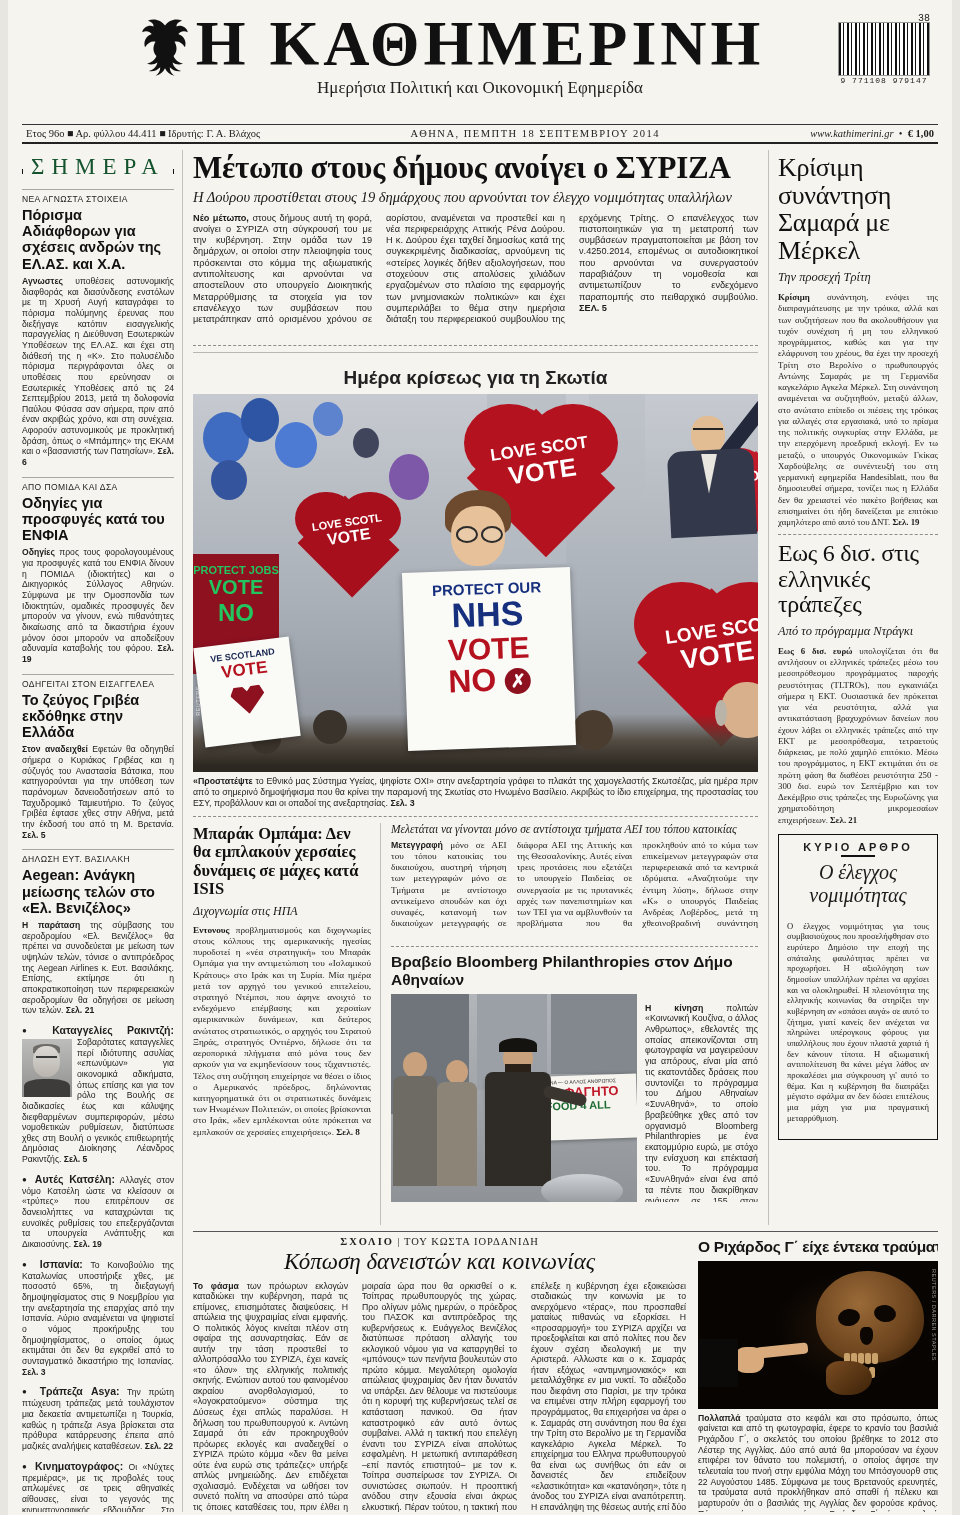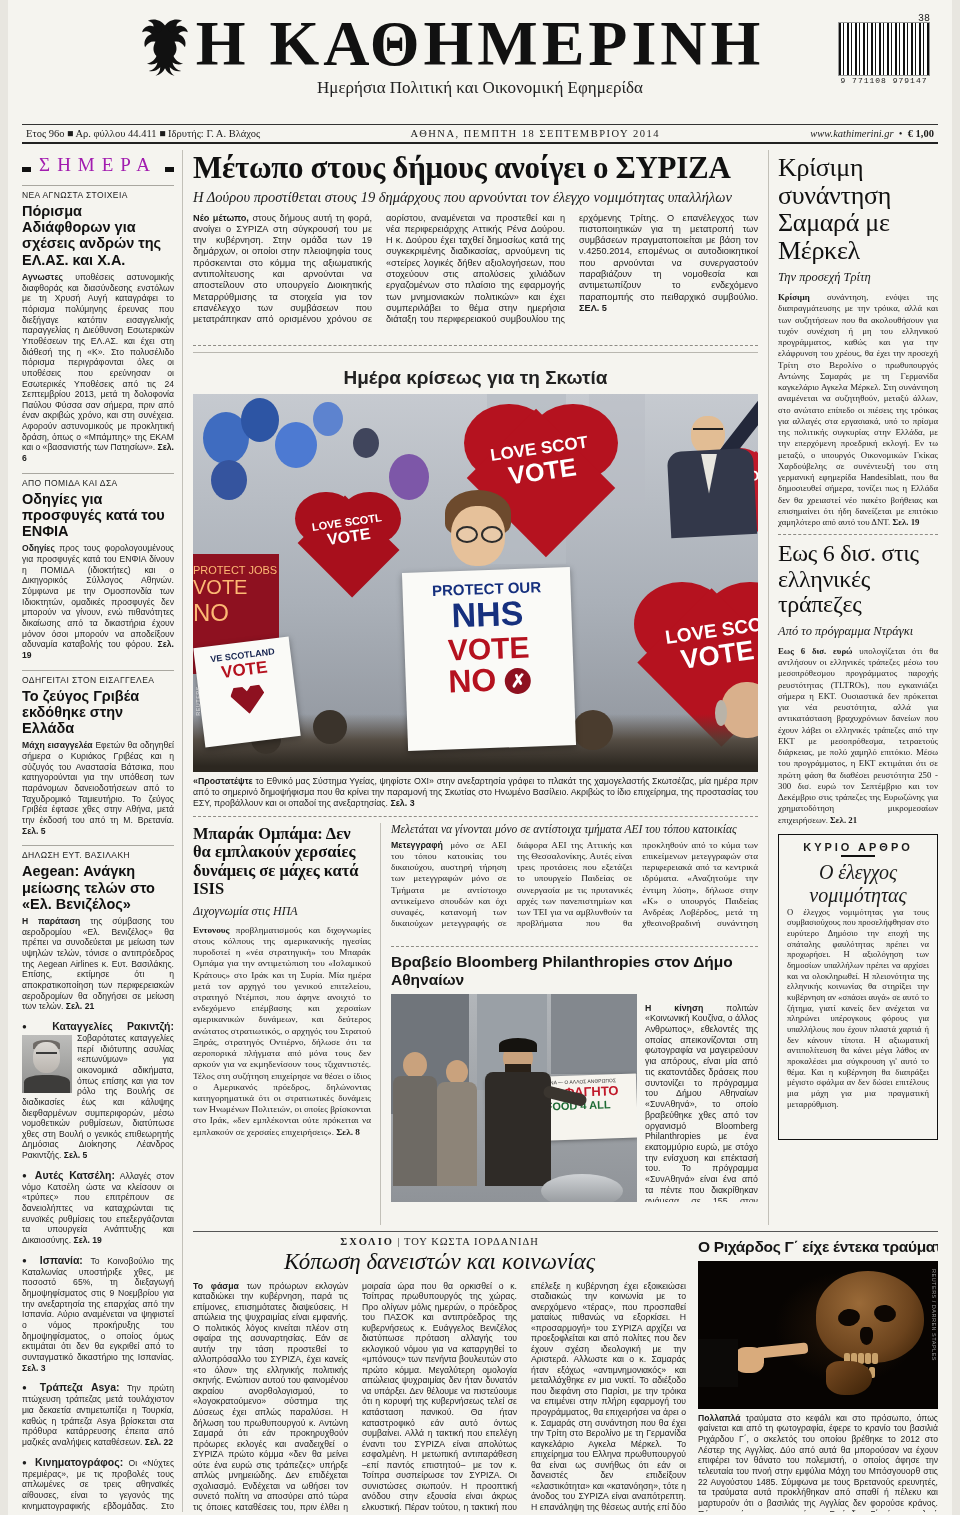--- a/index.html
+++ b/index.html
@@ -25,21 +25,21 @@
   .content{display:flex;padding:6px 14px 0;gap:10px;height:1368px;box-sizing:border-box;}
   .sidebar{width:152px;flex:none;border-right:1px solid #c2c0b8;padding-right:8px;
            font-family:"Liberation Sans",sans-serif;overflow:hidden;}
   .mainwrap{flex:1;display:flex;flex-direction:column;min-width:0;}
   .topflex{display:flex;gap:10px;}
   .center{flex:1;min-width:0;}
   .rightcol{width:160px;flex:none;border-left:1px solid #c2c0b8;padding-left:9px;overflow:hidden;}
   .bottomflex{display:flex;gap:12px;border-top:1px solid #555;margin-top:6px;padding-top:4px;flex:1;overflow:hidden;}
   
   .simera{display:flex;align-items:center;justify-content:center;gap:8px;margin:4px 0 6px;}
-  .simera .txt{font-family:"Liberation Serif",serif;font-size:19px;letter-spacing:7px;color:#a21caf;}
+  .simera .txt{font-family:"Liberation Serif",serif;font-size:23px;letter-spacing:7px;color:#14532d;}
   .simera .bar{width:22px;height:5px;background:#111;margin-top:8px;}
   .sb-kicker{font-size:8.5px;letter-spacing:.4px;color:#222;border-top:1px solid #a9a7a0;
              padding-top:4px;margin-top:9px;}
   .sb-title{font-size:14.5px;font-weight:bold;line-height:1.12;margin:3px 0 4px;color:#111;}
   .sb-body{font-size:8.6px;line-height:1.24;text-align:justify;margin:0;color:#1d1d1d;}
   .sb-body b{font-weight:bold;}
   .sb-bullet{font-size:8.6px;line-height:1.24;text-align:justify;margin:8px 0 0;color:#1d1d1d;}
   .sb-bullet .blead{font-weight:bold;font-size:10.5px;}
   .sb-bullet .dot{font-size:8px;vertical-align:1px;}
   .sb-photo{float:left;width:50px;height:58px;margin:2px 5px 1px 0;position:relative;
@@ -67,22 +67,22 @@
   .bl{position:absolute;border-radius:50%;}
   .heart{position:absolute;}
   .heart i{position:absolute;background:var(--c);display:block;}
   .heart i.sq{left:15%;top:22%;width:70%;height:70%;transform:rotate(45deg);}
   .heart i.c1{left:2%;top:0;width:56%;height:56%;border-radius:50%;}
   .heart i.c2{right:2%;top:0;width:56%;height:56%;border-radius:50%;}
   .htxt{position:absolute;width:100%;top:26%;text-align:center;color:#fff;font-weight:bold;
         font-family:"Liberation Sans",sans-serif;transform:rotate(-8deg);line-height:1.05;z-index:2;}
   .sign{position:absolute;background:#fafaf7;box-shadow:0 2px 6px rgba(0,0,0,.35);
         text-align:center;font-family:"Liberation Sans",sans-serif;z-index:3;}
-  .placard{position:absolute;background:#8e1120;color:#fdba74;font-family:"Liberation Sans",sans-serif;
-           font-weight:normal;z-index:2;}
+  .placard{position:absolute;background:#8e1120;color:#22c55e;font-family:"Liberation Sans",sans-serif;
+           font-weight:bold;text-align:center;z-index:2;}
   .crowd{position:absolute;left:0;right:0;bottom:0;height:58px;
          background:linear-gradient(0deg,#2c2720 10%,rgba(74,64,52,.85) 55%,rgba(74,64,52,0));z-index:1;}
   .chead{position:absolute;border-radius:50%;background:#3a332b;z-index:1;}
   .vcredit{position:absolute;left:2px;bottom:56px;writing-mode:vertical-rl;transform:rotate(180deg);
            font-family:"Liberation Sans",sans-serif;font-size:5.5px;color:#e8e8e8;opacity:.85;z-index:4;letter-spacing:.5px;}
   .sc-caption{font-family:"Liberation Sans",sans-serif;font-size:8.8px;line-height:1.3;
               text-align:justify;margin:4px 0 0;}
   
   .articles-row{display:flex;gap:10px;height:402px;overflow:hidden;}
   .obama-col{width:178px;flex:none;border-right:1px solid #c2c0b8;padding-right:9px;overflow:hidden;}
@@ -112,21 +112,21 @@
            font-size:8.7px;line-height:1.21;text-align:justify;height:236px;overflow:hidden;margin:0;}
   
   .rc-title{font-size:26px;line-height:1.06;font-weight:normal;margin:4px 0 6px;color:#111;letter-spacing:-.3px;}
   .rc-title.small{font-size:24px;}
   .rc-deck{font-style:italic;font-size:12.5px;margin:0 0 7px;}
   .rc-body{font-size:8.8px;line-height:1.28;text-align:justify;margin:0;}
   .kyrio{border:1.5px solid #111;padding:6px 8px;margin-top:8px;height:306px;box-sizing:border-box;overflow:hidden;}
   .ky-label{text-align:center;font-family:"Liberation Sans",sans-serif;font-weight:bold;
             letter-spacing:3px;font-size:11px;}
   .ky-bar{width:34px;height:2px;background:#111;margin:2px auto 4px;}
-  .ky-title{font-style:italic;font-size:20px;text-align:center;margin:2px 0 0;font-weight:normal;}
+  .ky-title{font-style:italic;font-size:20px;text-align:center;margin:2px 0 14px;font-weight:normal;}
   .ky-body{font-size:8.6px;line-height:1.24;text-align:justify;margin:0;}
   
   .richard{width:240px;flex:none;overflow:hidden;}
   .ri-title{font-family:"Liberation Sans",sans-serif;font-weight:bold;font-size:15.5px;
             letter-spacing:-.3px;white-space:nowrap;margin:2px 0 5px;color:#151515;}
   .ri-photo{position:relative;width:100%;height:148px;background:radial-gradient(90px 70px at 62% 45%,#241508,#070402 80%);overflow:hidden;}
   .skull{position:absolute;left:118px;top:10px;width:108px;height:92px;border-radius:48% 52% 46% 46%;
          background:radial-gradient(circle at 40% 35%,#9a6a38,#6b431d 60%,#3c2208 95%);}
   .eye{position:absolute;border-radius:50%;background:#0d0703;}
   .teeth{position:absolute;display:flex;gap:1px;}
@@ -184,21 +184,21 @@
 
       <section>
         <div class="sb-kicker">ΑΠΟ ΠΟΜΙΔΑ ΚΑΙ ΔΣΑ</div>
         <h3 class="sb-title">Οδηγίες για προσφυγές κατά του ΕΝΦΙΑ</h3>
         <p class="sb-body"><b>Οδηγίες</b> <span>προς τους φορολογουμένους για προσφυγές κατά του ΕΝΦΙΑ δίνουν η ΠΟΜΙΔΑ (ιδιοκτήτες) και ο Δικηγορικός Σύλλογος Αθηνών. Σύμφωνα με την Ομοσπονδία των Ιδιοκτητών, ομαδικές προσφυγές δεν μπορούν να γίνουν, ενώ πιθανότητες δικαίωσης από τα δικαστήρια έχουν μόνον όσοι μπορούν να αποδείξουν αδυναμία καταβολής του φόρου.</span> <span class="pg">Σελ. 19</span></p>
       </section>
 
       <section>
         <div class="sb-kicker">ΟΔΗΓΕΙΤΑΙ ΣΤΟΝ ΕΙΣΑΓΓΕΛΕΑ</div>
         <h3 class="sb-title">Το ζεύγος Γριβέα εκδόθηκε στην Ελλάδα</h3>
-        <p class="sb-body"><b>Μάχη εισαγγελέα</b> <span>Εφετών θα οδηγηθεί σήμερα ο Κυριάκος Γριβέας και η σύζυγός του Αναστασία Βάτσικα, που κατηγορούνται για την υπόθεση των παράνομων δανειοδοτήσεων από το Ταχυδρομικό Ταμιευτήριο. Το ζεύγος Γριβέα έφτασε χθες στην Αθήνα, μετά την έκδοσή του από τη Μ. Βρετανία.</span> <span class="pg">Σελ. 5</span></p>
+        <p class="sb-body"><b>Στον αναδειχθεί</b> <span>Εφετών θα οδηγηθεί σήμερα ο Κυριάκος Γριβέας και η σύζυγός του Αναστασία Βάτσικα, που κατηγορούνται για την υπόθεση των παράνομων δανειοδοτήσεων από το Ταχυδρομικό Ταμιευτήριο. Το ζεύγος Γριβέα έφτασε χθες στην Αθήνα, μετά την έκδοσή του από τη Μ. Βρετανία.</span> <span class="pg">Σελ. 5</span></p>
       </section>
 
       <section>
         <div class="sb-kicker">ΔΗΛΩΣΗ ΕΥΤ. ΒΑΣΙΛΑΚΗ</div>
         <h3 class="sb-title">Aegean: Ανάγκη μείωσης τελών στο «Ελ. Βενιζέλος»</h3>
         <p class="sb-body"><b>Η παράταση</b> <span>της σύμβασης του αεροδρομίου «Ελ. Βενιζέλος» θα πρέπει να συνοδεύεται με μείωση των υψηλών τελών, τόνισε ο αντιπρόεδρος της Aegean Airlines κ. Ευτ. Βασιλάκης. Επίσης, εκτίμησε ότι η αποκρατικοποίηση των περιφερειακών αεροδρομίων θα οδηγήσει σε μείωση των τελών.</span> <span class="pg">Σελ. 21</span></p>
       </section>
 
       <p class="sb-bullet">
         <span class="dot">●</span>

